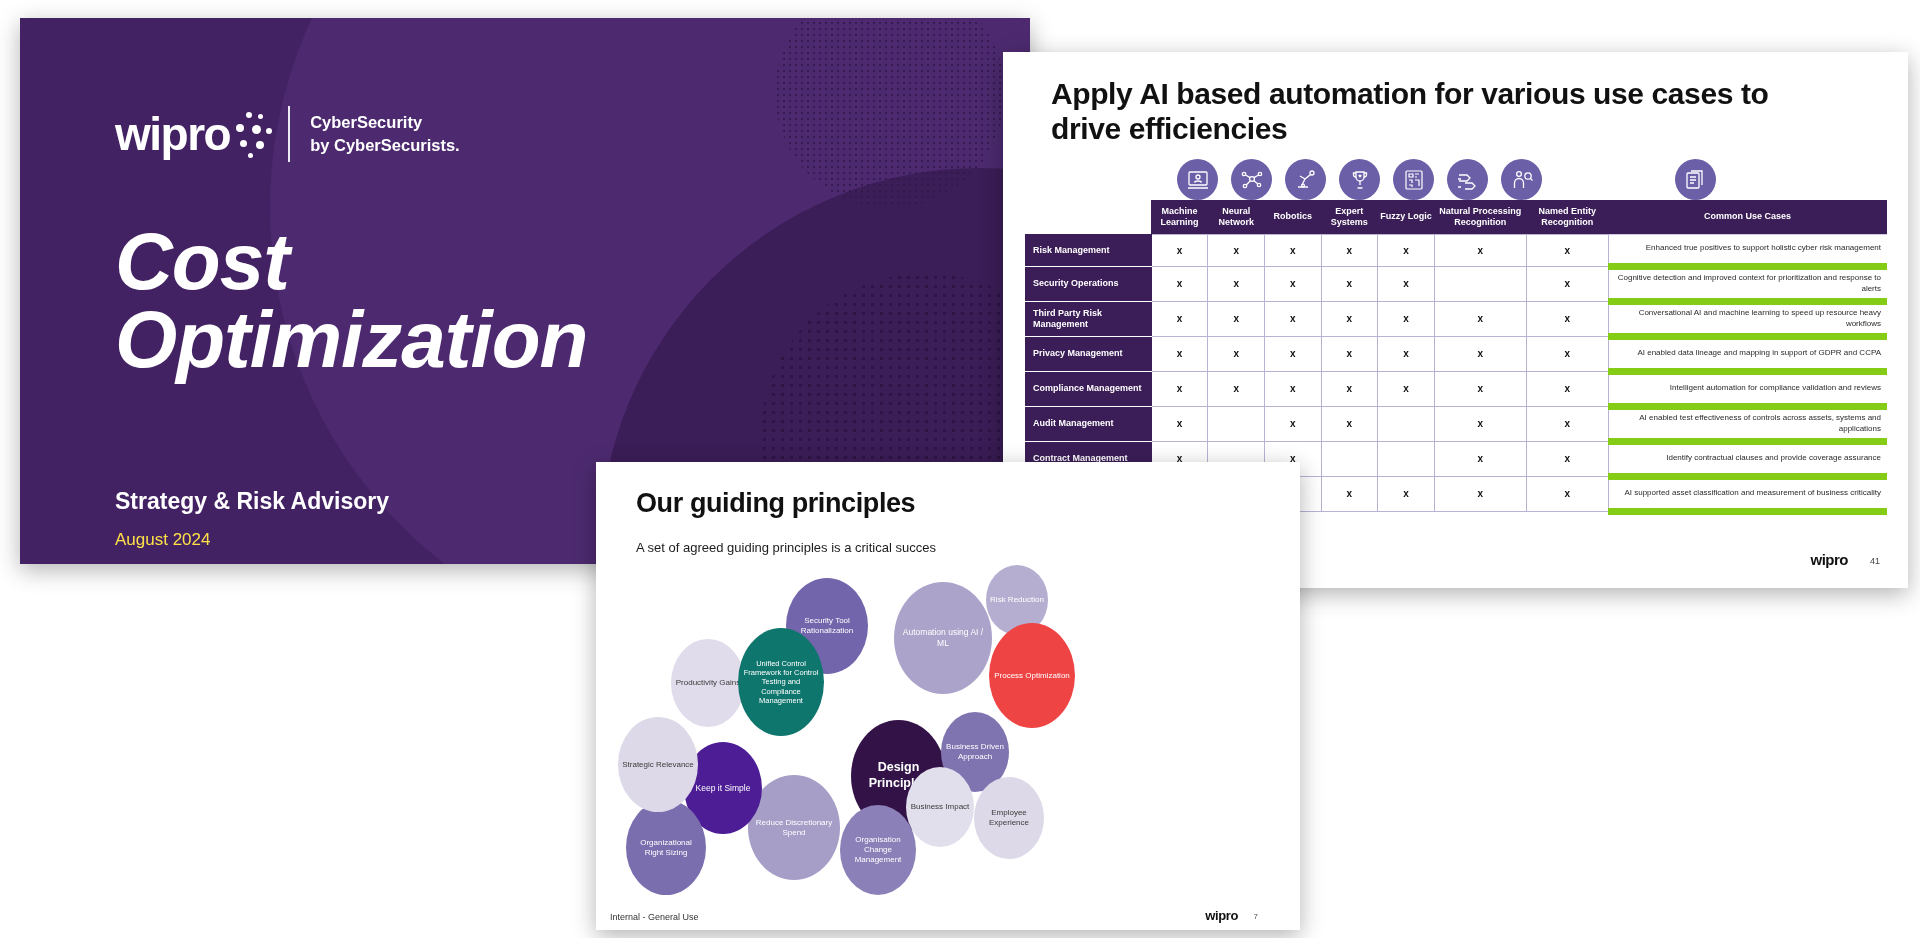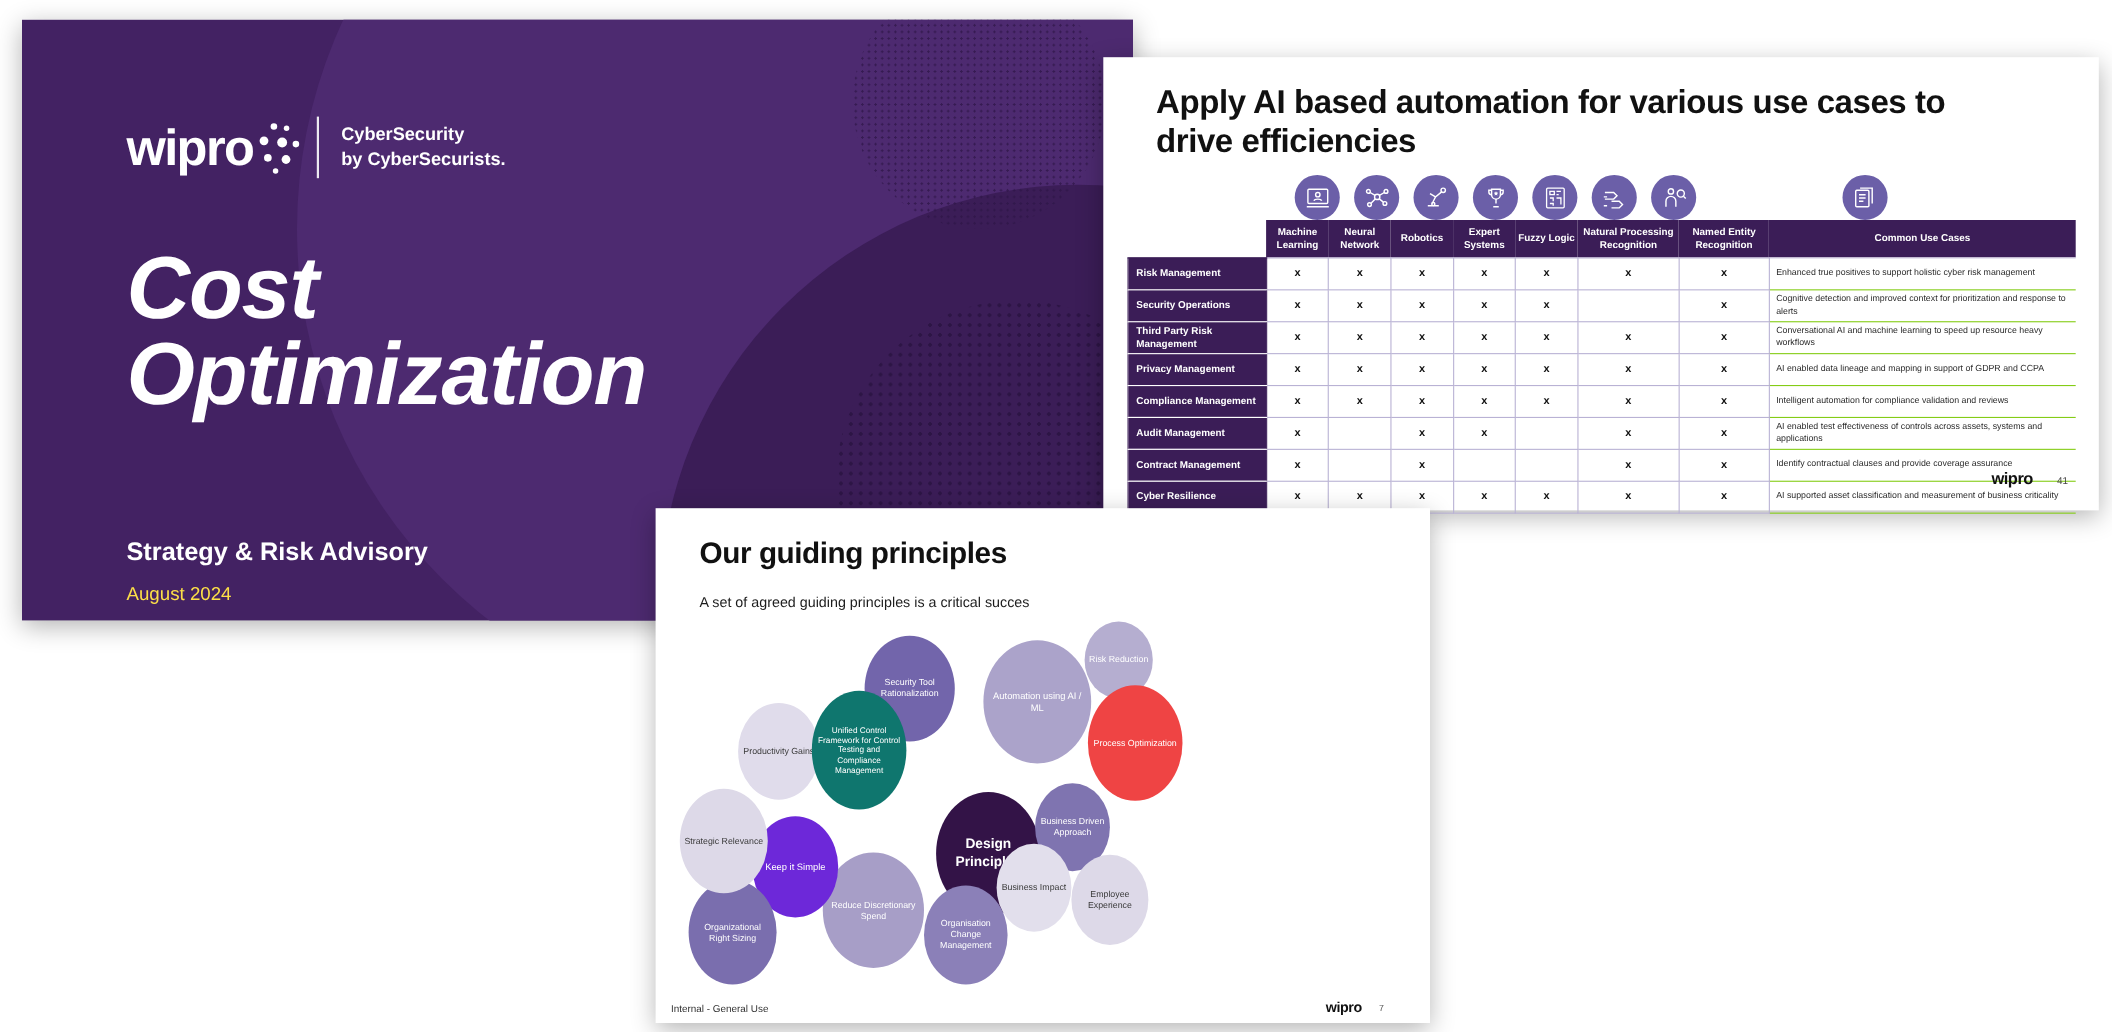--- a/index.html
+++ b/index.html
@@ -28,42 +28,42 @@
   .wipro-dots i{position:absolute;display:block;border-radius:50%;background:#fff;}
   .logo-sep{width:2px;height:56px;background:#fff;opacity:.9;margin:0 20px 0 10px;}
   .logo-sub{color:#fff;font-size:16.5px;font-weight:700;line-height:1.42;}
 
   .cover-title{position:absolute;left:95px;top:205px;color:#fff;font-weight:700;
       font-size:80px;line-height:.98;letter-spacing:-1px;font-style:italic;}
   .cover-sub{position:absolute;left:95px;top:470px;color:#fff;font-size:23px;font-weight:700;}
   .cover-date{position:absolute;left:95px;top:512px;color:#fde047;font-size:17px;font-weight:400;}
 
   
-  #ai{left:1003px;top:52px;width:905px;height:412px;}
+  #ai{left:1003px;top:52px;width:905px;height:536px;}
   .ai-title{position:absolute;left:48px;top:24px;width:790px;font-size:30px;font-weight:700;
       color:#111;line-height:1.18;letter-spacing:-.4px;}
 
   .ico-row{position:absolute;left:0;top:107px;width:100%;height:50px;}
   .ico{position:absolute;width:41px;height:41px;border-radius:50%;background:#6b5fa8;
       display:flex;align-items:center;justify-content:center;}
   .ico svg{width:24px;height:24px;}
 
   table.matrix{position:absolute;left:22px;top:148px;border-collapse:collapse;
       width:862px;table-layout:fixed;}
   table.matrix th{background:#3b1d57;color:#fff;font-size:9px;font-weight:700;
       text-align:center;padding:6px 2px;line-height:1.2;vertical-align:middle;}
   table.matrix th.rowhead-blank{background:transparent;}
   table.matrix td{border:1px solid #b9b2d4;font-size:10px;text-align:center;
       color:#111;font-weight:700;height:22px;}
   table.matrix td.rh{background:#3b1d57;color:#fff;font-size:9px;font-weight:700;
       text-align:left;padding-left:7px;border:1px solid #3b1d57;
       border-bottom:1px solid #fff;line-height:1.22;}
-  table.matrix td.uc{text-align:left;font-weight:400;font-size:8px;color:#2a2a2a;
+  table.matrix td.uc{text-align:right;font-weight:400;font-size:8px;color:#2a2a2a;
       padding:3px 6px;line-height:1.3;border-left:1px solid #b9b2d4;
-      border-right:none;border-top:1px solid #cfc9e2;border-bottom:1px solid #84cc16;}
+      border-right:none;border-top:1px solid #cfc9e2;border-bottom:7px solid #84cc16;}
   .wipro-foot{position:absolute;right:60px;bottom:20px;font-size:15px;font-weight:700;color:#111;
       letter-spacing:-.5px;}
   .page-no{position:absolute;right:28px;bottom:22px;font-size:9px;color:#444;}
 
   
   .chip{position:absolute;display:flex;align-items:center;gap:7px;
       background:#fff;border-radius:3px;padding:2px 6px;font-size:10.5px;color:#222;
       box-shadow:0 1px 4px rgba(0,0,0,.20);}
   .chip .cbtn{width:15px;height:15px;border-radius:50%;border:1px solid #bdbdbd;
       display:inline-flex;align-items:center;justify-content:center;color:#777;font-size:8px;}
@@ -346,21 +346,21 @@
       </div>
 
     <div class="bub" style="left: 244px; top: 243px; width: 76px; height: 90px; font-size: 8px; background: rgb(139, 128, 184);">
       <span>Organisation Change Management</span>
       </div>
 
     <div class="bub" style="left: 152px; top: 213px; width: 92px; height: 105px; font-size: 8px; background: rgb(167, 158, 199);">
       <span>Reduce Discretionary Spend</span>
       </div>
 
-    <div class="bub" style="left: 88px; top: 180px; width: 78px; height: 92px; font-size: 8.5px; background: #6d28d9;">
+    <div class="bub" style="left: 88px; top: 180px; width: 78px; height: 92px; font-size: 8.5px; background: #4c1d95;">
       <span>Keep it Simple</span>
       </div>
 
     <div class="bub" style="left: 30px; top: 238px; width: 80px; height: 95px; font-size: 8px; background: rgb(122, 110, 174);">
       <span>Organizational Right Sizing</span>
       </div>
 
     <div class="bub" style="left: 22px; top: 155px; width: 80px; height: 95px; font-size: 8px; color: rgb(58, 58, 58); background: rgb(221, 217, 232);">
       <span>Strategic Relevance</span>
       </div>

